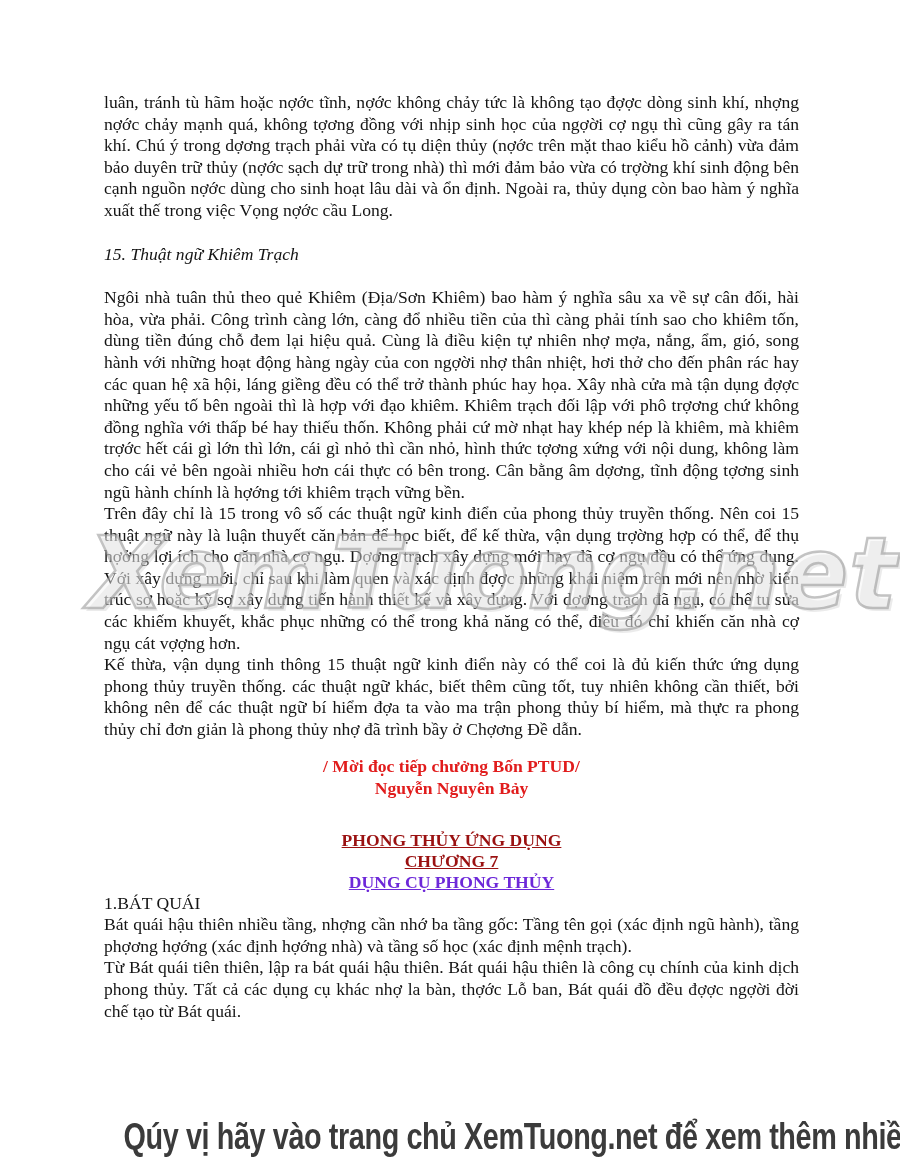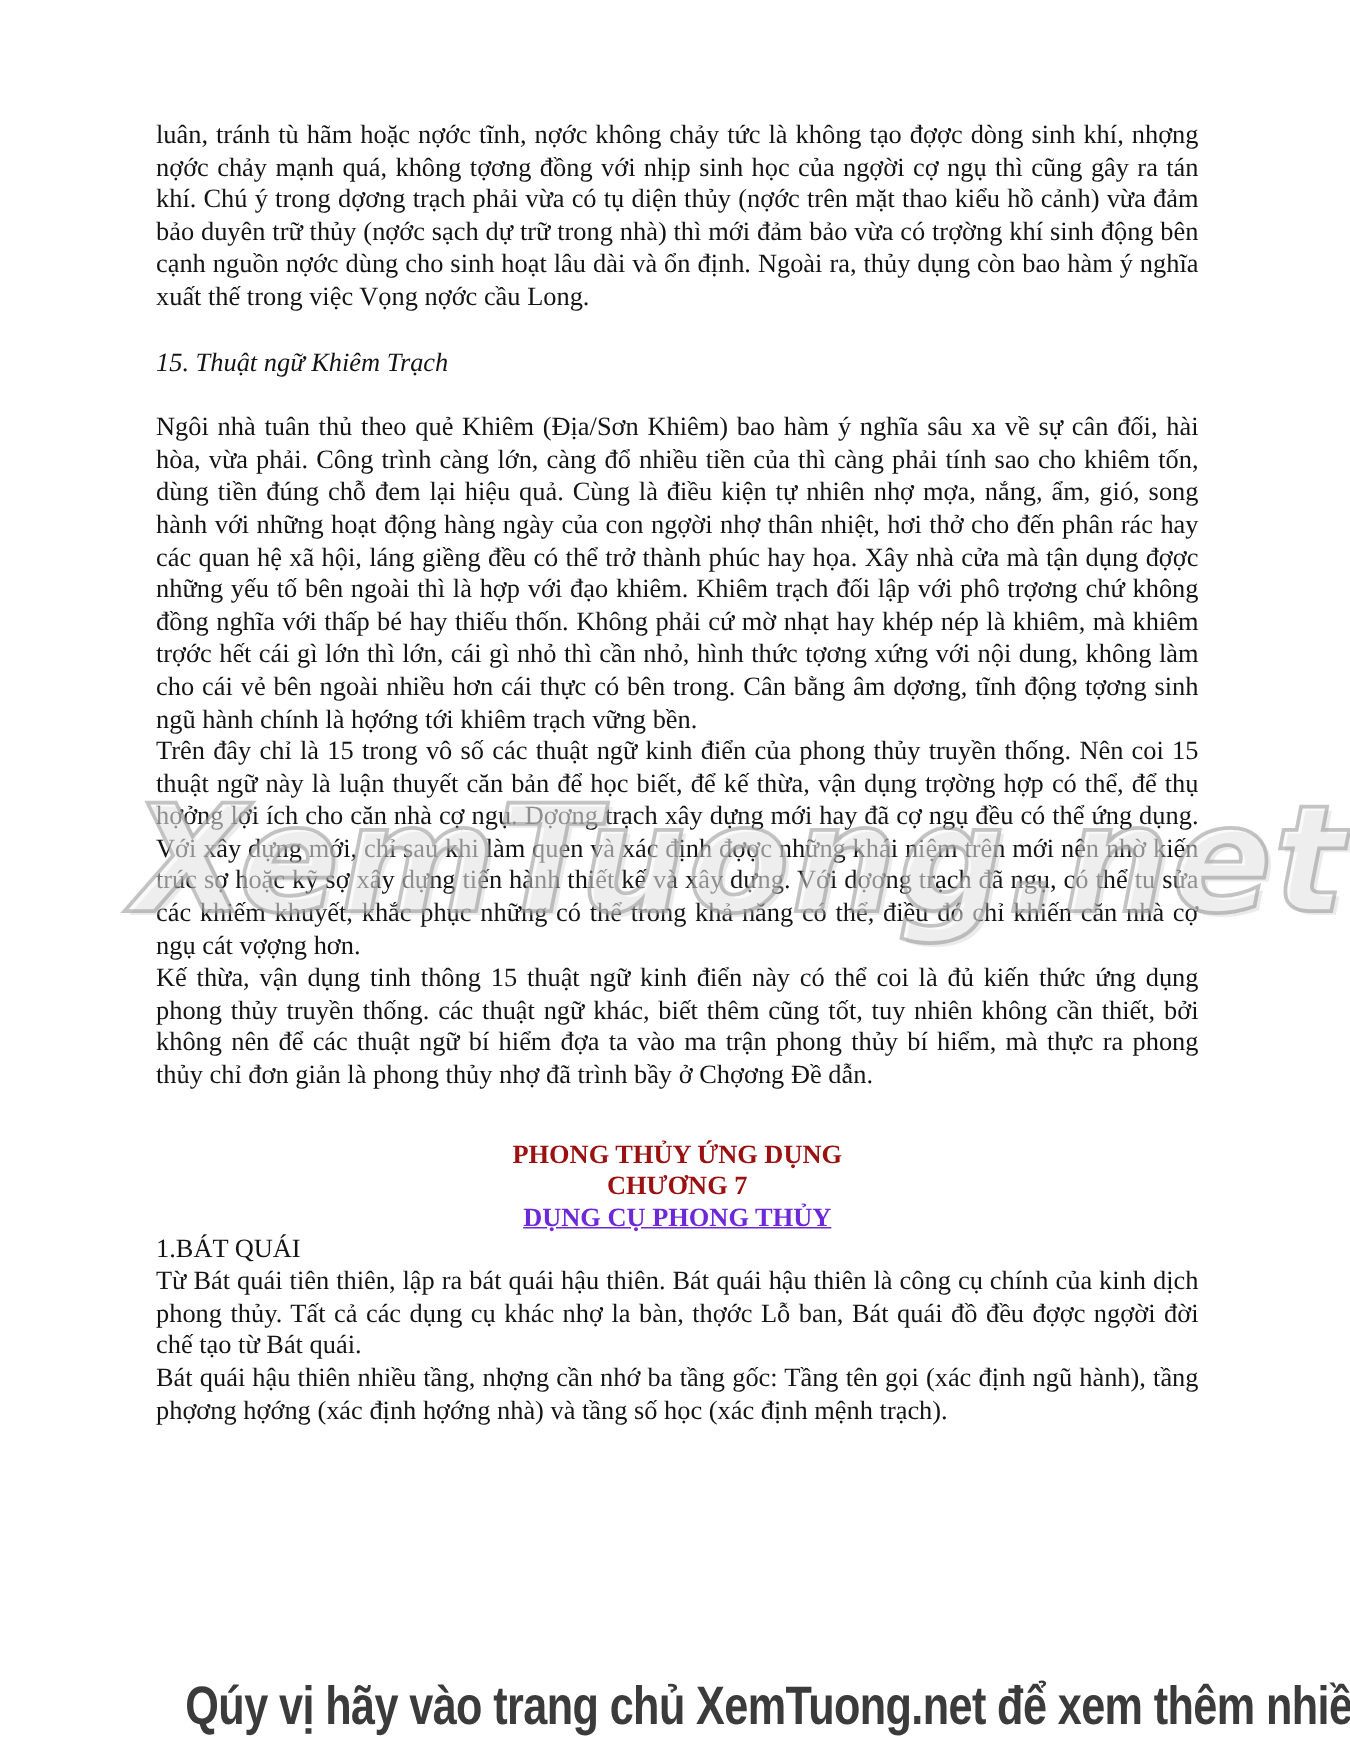--- a/index.html
+++ b/index.html
@@ -10,21 +10,21 @@
     overflow: hidden;
     font-family: "Liberation Serif", "DejaVu Serif", serif;
   }
   .page {
     position: absolute;
     left: 0; top: 0; width: 900px; height: 1165px;
     background: #ffffff;
   }
   .content {
     position: absolute;
-    left: 104px; top: 79px; width: 695px;
+    left: 104px; top: 92px; width: 695px;
     color: #141414;
     font-size: 17.6px;
     line-height: 21.6px;
     text-align: justify;
     z-index: 1;
   }
   .content p { margin: 0; }
   .para-gap { margin-bottom: 22px !important; }
   .section-heading {
     font-weight: normal;
@@ -37,21 +37,21 @@
     color: #e11c1c;
     font-weight: bold;
     line-height: 22px;
   }
   .chapter-block {
     margin-top: 31px;
     text-align: center;
     font-weight: bold;
     line-height: 21px;
   }
-  .chapter-red { color: #9a1111; }
+  .chapter-red { color: #9a1111; text-decoration: underline; }
   .chapter-blue { color: #6d28d9; text-decoration: underline; }
   .batquai-heading {
     margin-top: 47px;
     text-align: left;
     font-family: Liberation Serif, serif;
   }
   .watermark {
     position: absolute;
     left: 88px; top: 516px;
     width: 724px;
@@ -98,32 +98,36 @@
     <p class="para-gap">luân, tránh tù hãm hoặc nợớc tĩnh, nợớc không chảy tức là không tạo đợợc dòng sinh khí, nhợng nợớc chảy mạnh quá, không tợơng đồng với nhịp sinh học của ngợời cợ ngụ thì cũng gây ra tán khí. Chú ý trong dợơng trạch phải vừa có tụ diện thủy (nợớc trên mặt thao kiểu hồ cảnh) vừa đảm bảo duyên trữ thủy (nợớc sạch dự trữ trong nhà) thì mới đảm bảo vừa có trợờng khí sinh động bên cạnh nguồn nợớc dùng cho sinh hoạt lâu dài và ổn định. Ngoài ra, thủy dụng còn bao hàm ý nghĩa xuất thế trong việc Vọng nợớc cầu Long.</p>
 
     <p class="section-heading">15. Thuật ngữ Khiêm Trạch</p>
 
     <p>Ngôi nhà tuân thủ theo quẻ Khiêm (Địa/Sơn Khiêm) bao hàm ý nghĩa sâu xa về sự cân đối, hài hòa, vừa phải. Công trình càng lớn, càng đổ nhiều tiền của thì càng phải tính sao cho khiêm tốn, dùng tiền đúng chỗ đem lại hiệu quả. Cùng là điều kiện tự nhiên nhợ mợa, nắng, ẩm, gió, song hành với những hoạt động hàng ngày của con ngợời nhợ thân nhiệt, hơi thở cho đến phân rác hay các quan hệ xã hội, láng giềng đều có thể trở thành phúc hay họa. Xây nhà cửa mà tận dụng đợợc những yếu tố bên ngoài thì là hợp với đạo khiêm. Khiêm trạch đối lập với phô trợơng chứ không đồng nghĩa với thấp bé hay thiếu thốn. Không phải cứ mờ nhạt hay khép nép là khiêm, mà khiêm trợớc hết cái gì lớn thì lớn, cái gì nhỏ thì cần nhỏ, hình thức tợơng xứng với nội dung, không làm cho cái vẻ bên ngoài nhiều hơn cái thực có bên trong. Cân bằng âm dợơng, tĩnh động tợơng sinh ngũ hành chính là hợớng tới khiêm trạch vững bền.</p>
 
     <p>Trên đây chỉ là 15 trong vô số các thuật ngữ kinh điển của phong thủy truyền thống. Nên coi 15 thuật ngữ này là luận thuyết căn bản để học biết, để kế thừa, vận dụng trợờng hợp có thể, để thụ hợởng lợi ích cho căn nhà cợ ngụ. Dợơng trạch xây dựng mới hay đã cợ ngụ đều có thể ứng dụng. Với xây dựng mới, chỉ sau khi làm quen và xác định đợợc những khái niệm trên mới nên nhờ kiến trúc sợ hoặc kỹ sợ xây dựng tiến hành thiết kế và xây dựng. Với dợơng trạch đã ngụ, có thể tu sửa các khiếm khuyết, khắc phục những có thể trong khả năng có thể, điều đó chỉ khiến căn nhà cợ ngụ cát vợợng hơn.</p>
 
     <p>Kế thừa, vận dụng tinh thông 15 thuật ngữ kinh điển này có thể coi là đủ kiến thức ứng dụng phong thủy truyền thống. các thuật ngữ khác, biết thêm cũng tốt, tuy nhiên không cần thiết, bởi không nên để các thuật ngữ bí hiểm đợa ta vào ma trận phong thủy bí hiểm, mà thực ra phong thủy chỉ đơn giản là phong thủy nhợ đã trình bầy ở Chợơng Đề dẫn.</p>
 
+    <div class="announcement">
+      <div>/ Mời đọc tiếp chưởng Bốn PTUD/</div>
+      <div>Nguyễn Nguyên Bảy</div>
+    </div>
 
     <div class="chapter-block">
       <div class="chapter-red">PHONG THỦY ỨNG DỤNG</div>
       <div class="chapter-red">CHƯƠNG 7</div>
       <div class="chapter-blue">DỤNG CỤ PHONG THỦY</div>
     </div>
 
     <p class="batquai-heading">1.BÁT QUÁI</p>
 
+    <p>Bát quái hậu thiên nhiều tầng, nhợng cần nhớ ba tầng gốc: Tầng tên gọi (xác định ngũ hành), tầng phợơng hợớng (xác định hợớng nhà) và tầng số học (xác định mệnh trạch).</p>
+
     <p>Từ Bát quái tiên thiên, lập ra bát quái hậu thiên. Bát quái hậu thiên là công cụ chính của kinh dịch phong thủy. Tất cả các dụng cụ khác nhợ la bàn, thợớc Lỗ ban, Bát quái đồ đều đợợc ngợời đời chế tạo từ Bát quái.</p>
-
-    <p>Bát quái hậu thiên nhiều tầng, nhợng cần nhớ ba tầng gốc: Tầng tên gọi (xác định ngũ hành), tầng phợơng hợớng (xác định hợớng nhà) và tầng số học (xác định mệnh trạch).</p>
 
   </div>
 
   <div class="footer">
     <div class="footer-inner">
       <span>Qúy vị hãy vào trang chủ </span><span>XemTuong.net</span><span> để xem thêm nhiều mục hay khác</span>
     </div>
   </div>
 
 </div>

